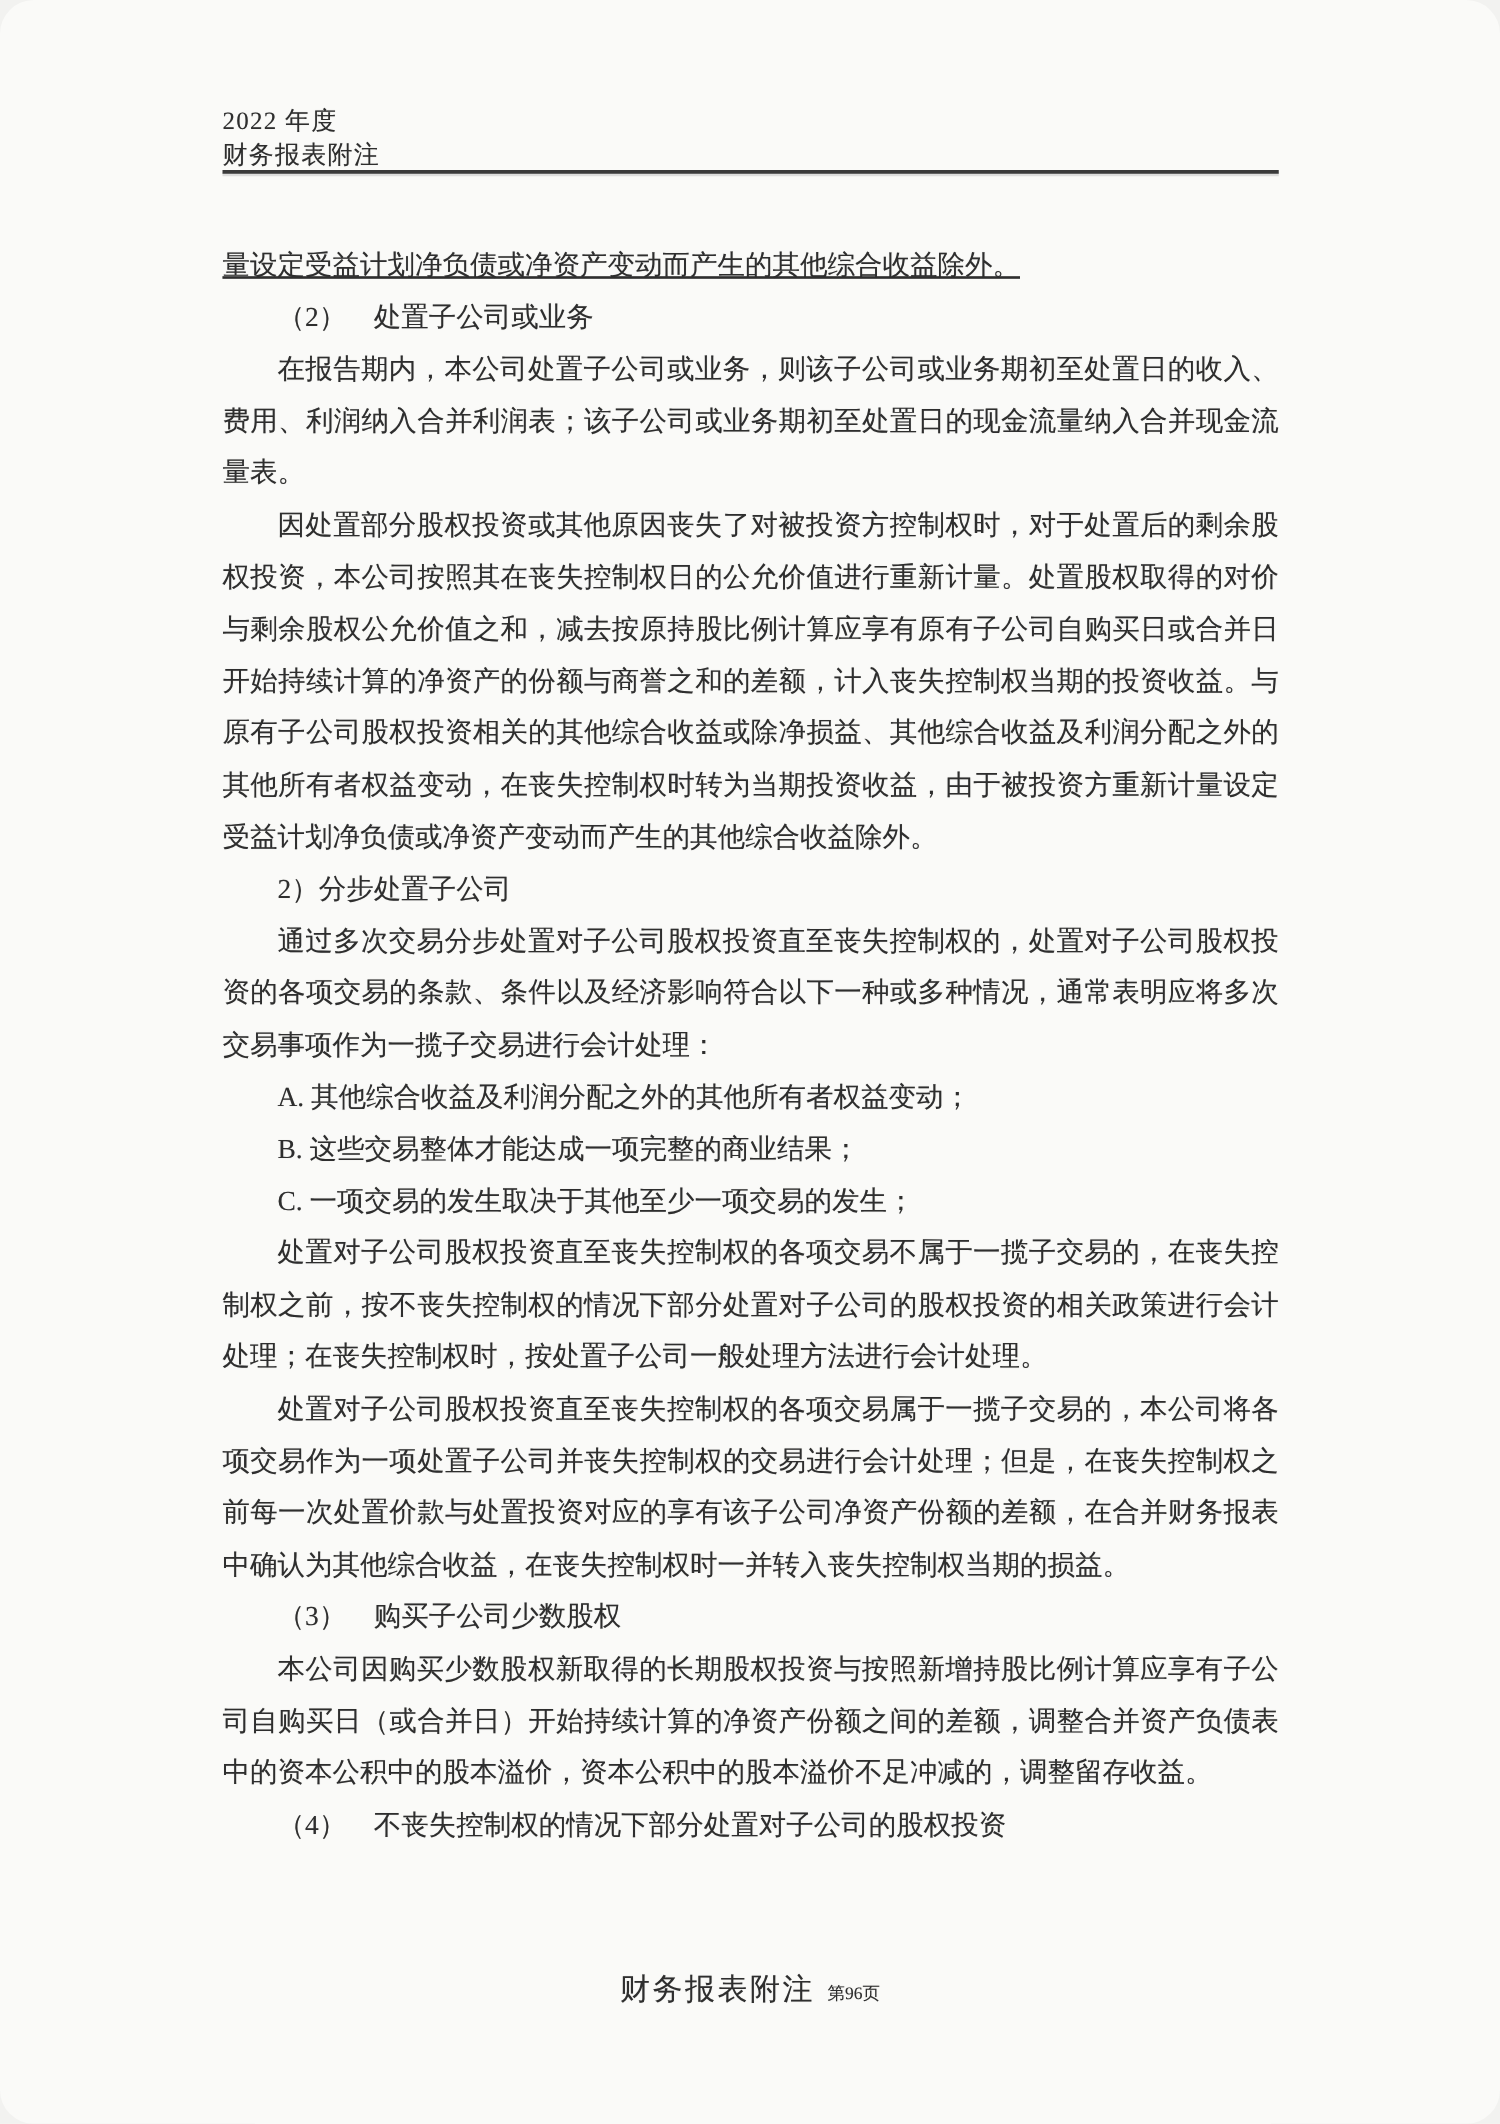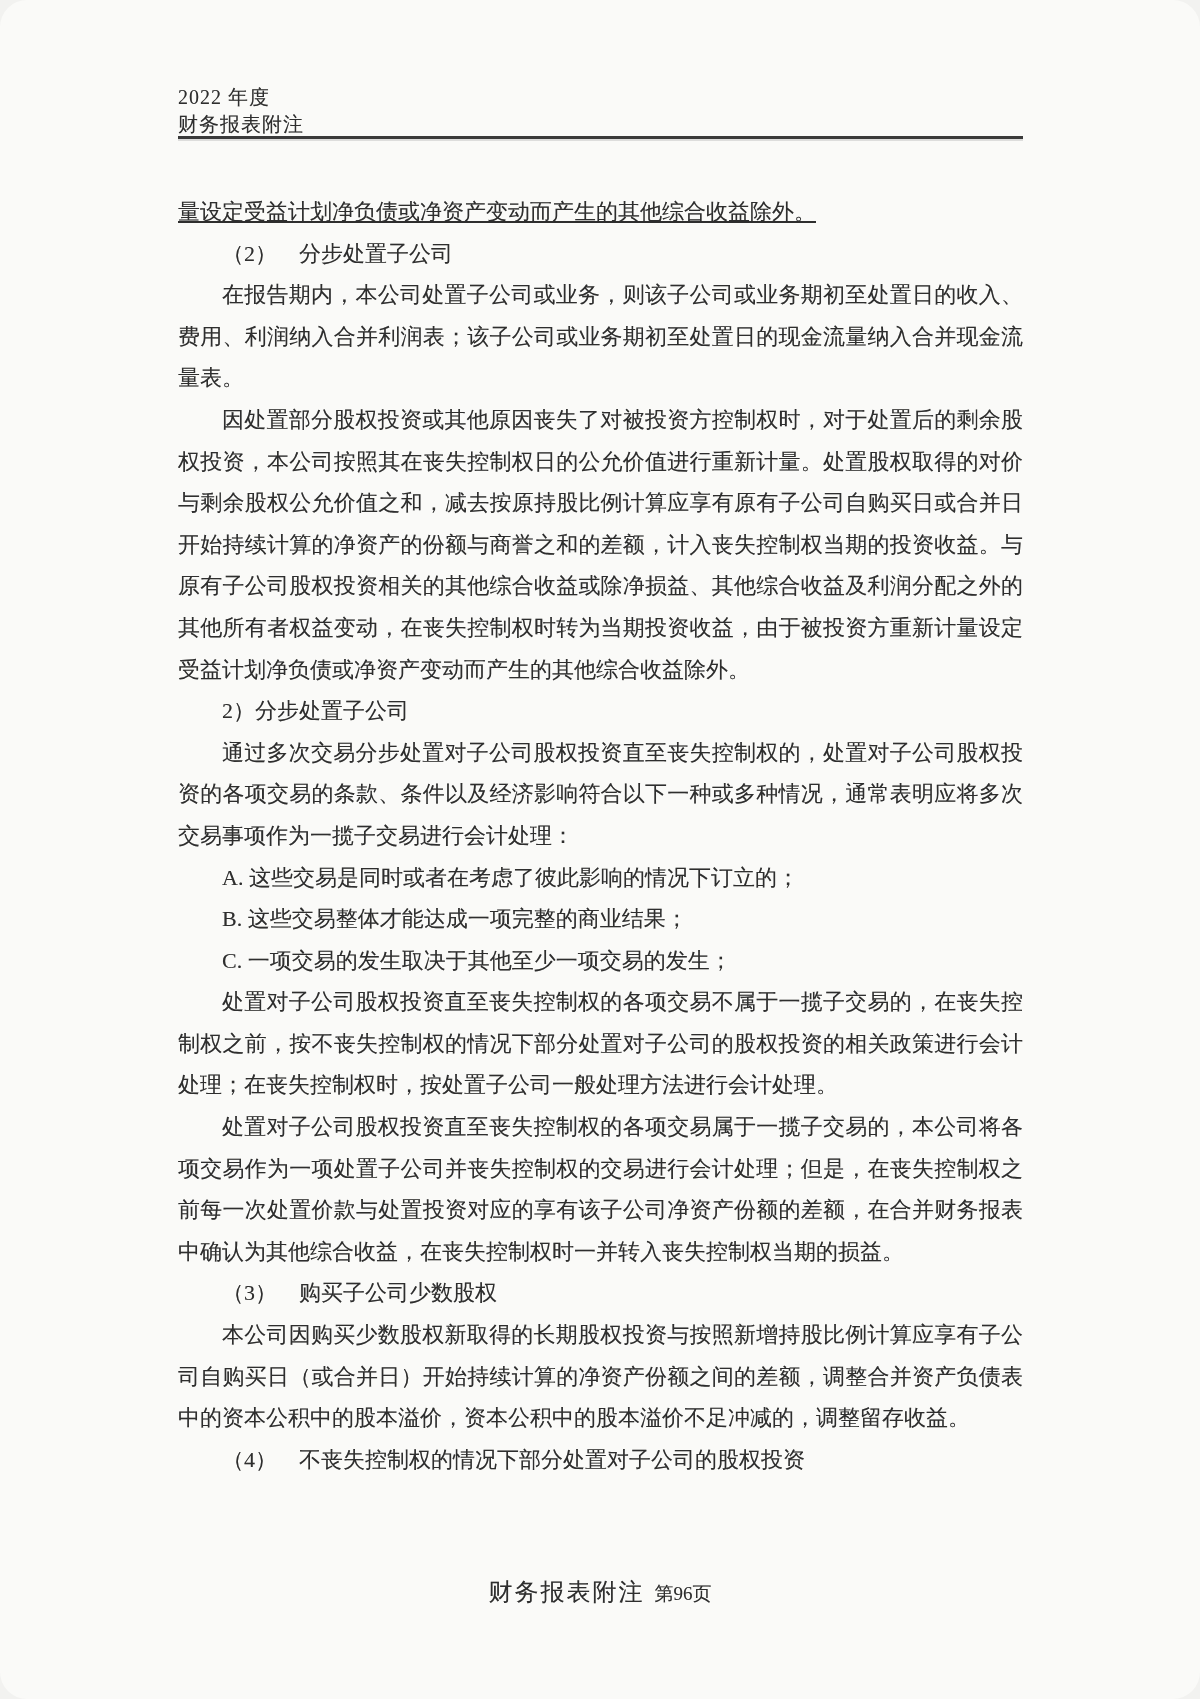--- a/index.html
+++ b/index.html
@@ -34,50 +34,50 @@
   .content p { margin:0; }
   .indent { text-indent:2em; }
   .plain  { text-indent:0;text-decoration:underline; }
   .hlabel { margin-right:1em; }
   .footer {
     position:absolute; left:0; top:1574px;
     width:1200px; text-align:center;
     line-height:36px;
   }
   .ftitle { font-size:24px; letter-spacing:2px; }
-  .fpage  { font-size:19px; margin-left:10px; }
+  .fpage  { font-size:14px; margin-left:10px; }
 </style>
 </head>
 <body>
 
 <div class="page">
 
   <div class="header">
     <div>2022 年度</div>
     <div>财务报表附注</div>
   </div>
 
   <div class="rule"></div>
 
   <div class="content">
 
     <p class="plain">量设定受益计划净负债或净资产变动而产生的其他综合收益除外。</p>
 
-    <p class="indent"><span class="hlabel">（2）</span><span>分步处置子公司</span></p>
+    <p class="indent"><span class="hlabel">（2）</span><span>处置子公司或业务</span></p>
 
 
     <p class="indent">在报告期内，本公司处置子公司或业务，则该子公司或业务期初至处置日的收入、费用、利润纳入合并利润表；该子公司或业务期初至处置日的现金流量纳入合并现金流量表。</p>
 
     <p class="indent">因处置部分股权投资或其他原因丧失了对被投资方控制权时，对于处置后的剩余股权投资，本公司按照其在丧失控制权日的公允价值进行重新计量。处置股权取得的对价与剩余股权公允价值之和，减去按原持股比例计算应享有原有子公司自购买日或合并日开始持续计算的净资产的份额与商誉之和的差额，计入丧失控制权当期的投资收益。与原有子公司股权投资相关的其他综合收益或除净损益、其他综合收益及利润分配之外的其他所有者权益变动，在丧失控制权时转为当期投资收益，由于被投资方重新计量设定受益计划净负债或净资产变动而产生的其他综合收益除外。</p>
 
     <p class="indent">2）分步处置子公司</p>
 
     <p class="indent">通过多次交易分步处置对子公司股权投资直至丧失控制权的，处置对子公司股权投资的各项交易的条款、条件以及经济影响符合以下一种或多种情况，通常表明应将多次交易事项作为一揽子交易进行会计处理：</p>
 
-    <p class="indent">A. 这些交易是同时或者在考虑了彼此影响的情况下订立的；</p>
+    <p class="indent">A. 其他综合收益及利润分配之外的其他所有者权益变动；</p>
     <p class="indent">B. 这些交易整体才能达成一项完整的商业结果；</p>
     <p class="indent">C. 一项交易的发生取决于其他至少一项交易的发生；</p>
 
     <p class="indent">处置对子公司股权投资直至丧失控制权的各项交易不属于一揽子交易的，在丧失控制权之前，按不丧失控制权的情况下部分处置对子公司的股权投资的相关政策进行会计处理；在丧失控制权时，按处置子公司一般处理方法进行会计处理。</p>
 
     <p class="indent">处置对子公司股权投资直至丧失控制权的各项交易属于一揽子交易的，本公司将各项交易作为一项处置子公司并丧失控制权的交易进行会计处理；但是，在丧失控制权之前每一次处置价款与处置投资对应的享有该子公司净资产份额的差额，在合并财务报表中确认为其他综合收益，在丧失控制权时一并转入丧失控制权当期的损益。</p>
 
     <p class="indent"><span class="hlabel">（3）</span><span>购买子公司少数股权</span></p>
 
     <p class="indent">本公司因购买少数股权新取得的长期股权投资与按照新增持股比例计算应享有子公司自购买日（或合并日）开始持续计算的净资产份额之间的差额，调整合并资产负债表中的资本公积中的股本溢价，资本公积中的股本溢价不足冲减的，调整留存收益。</p>

